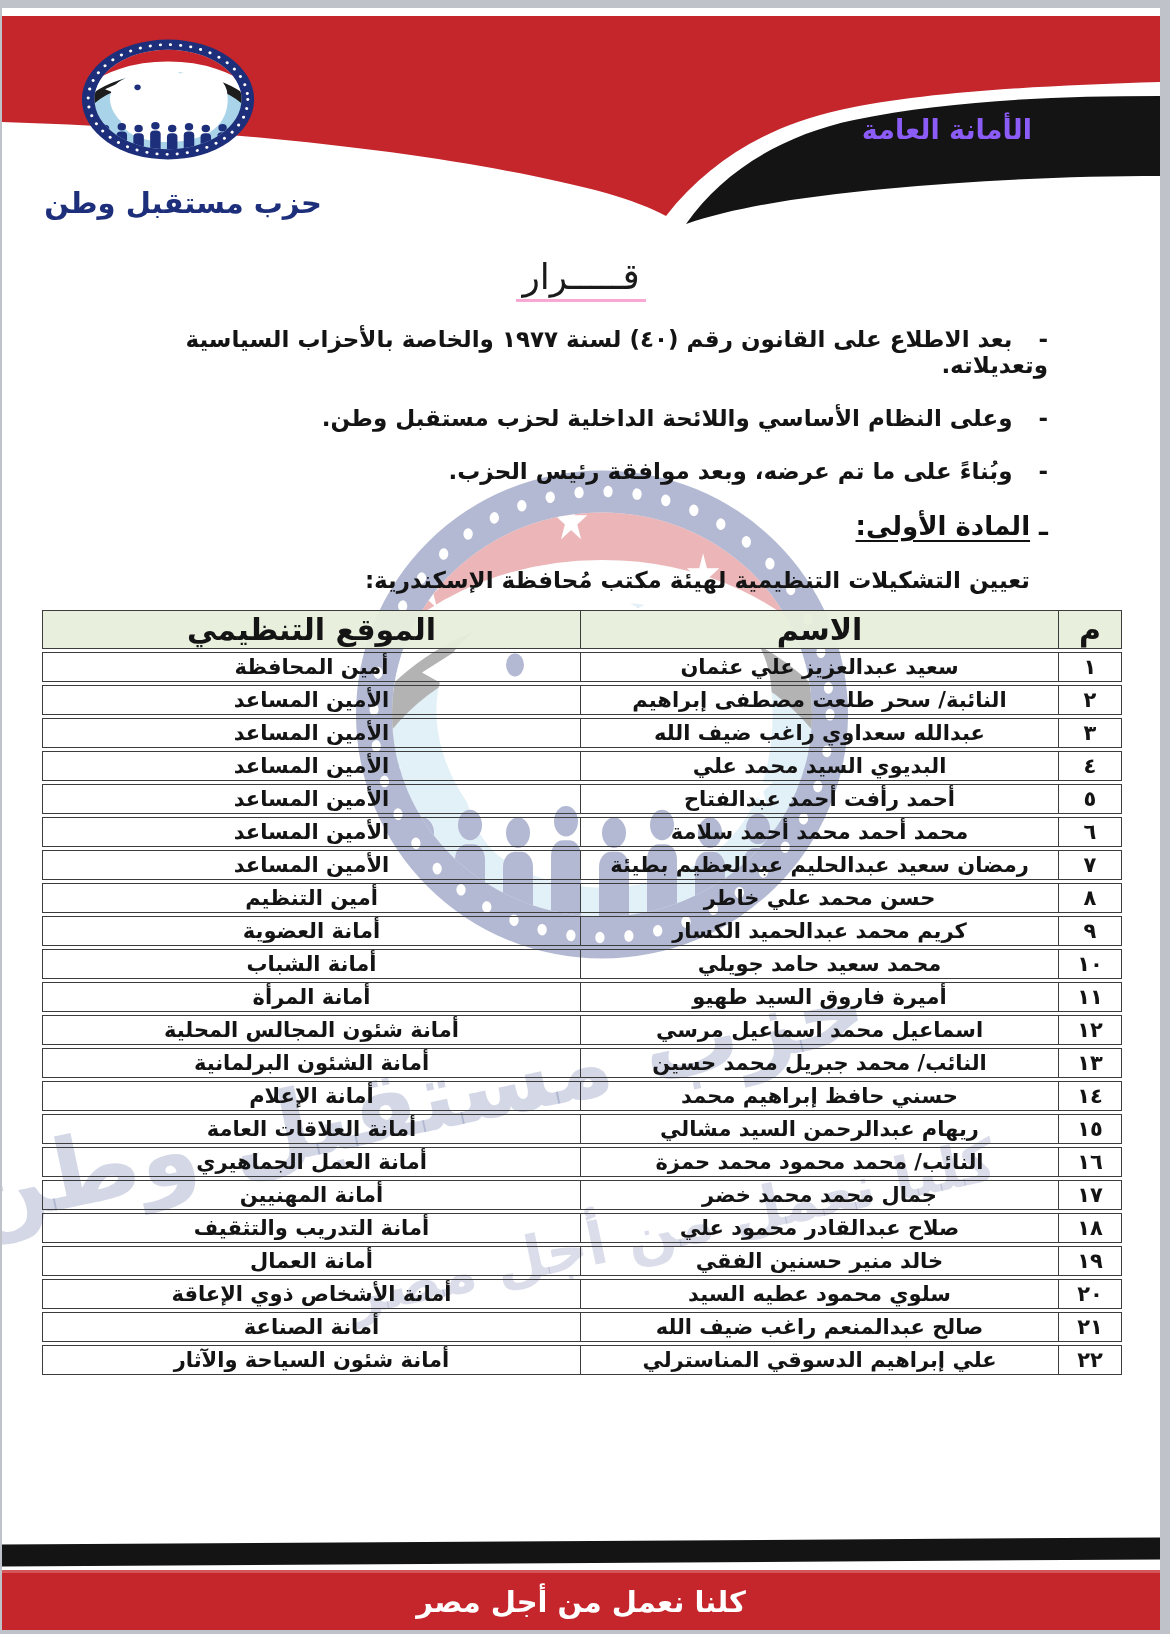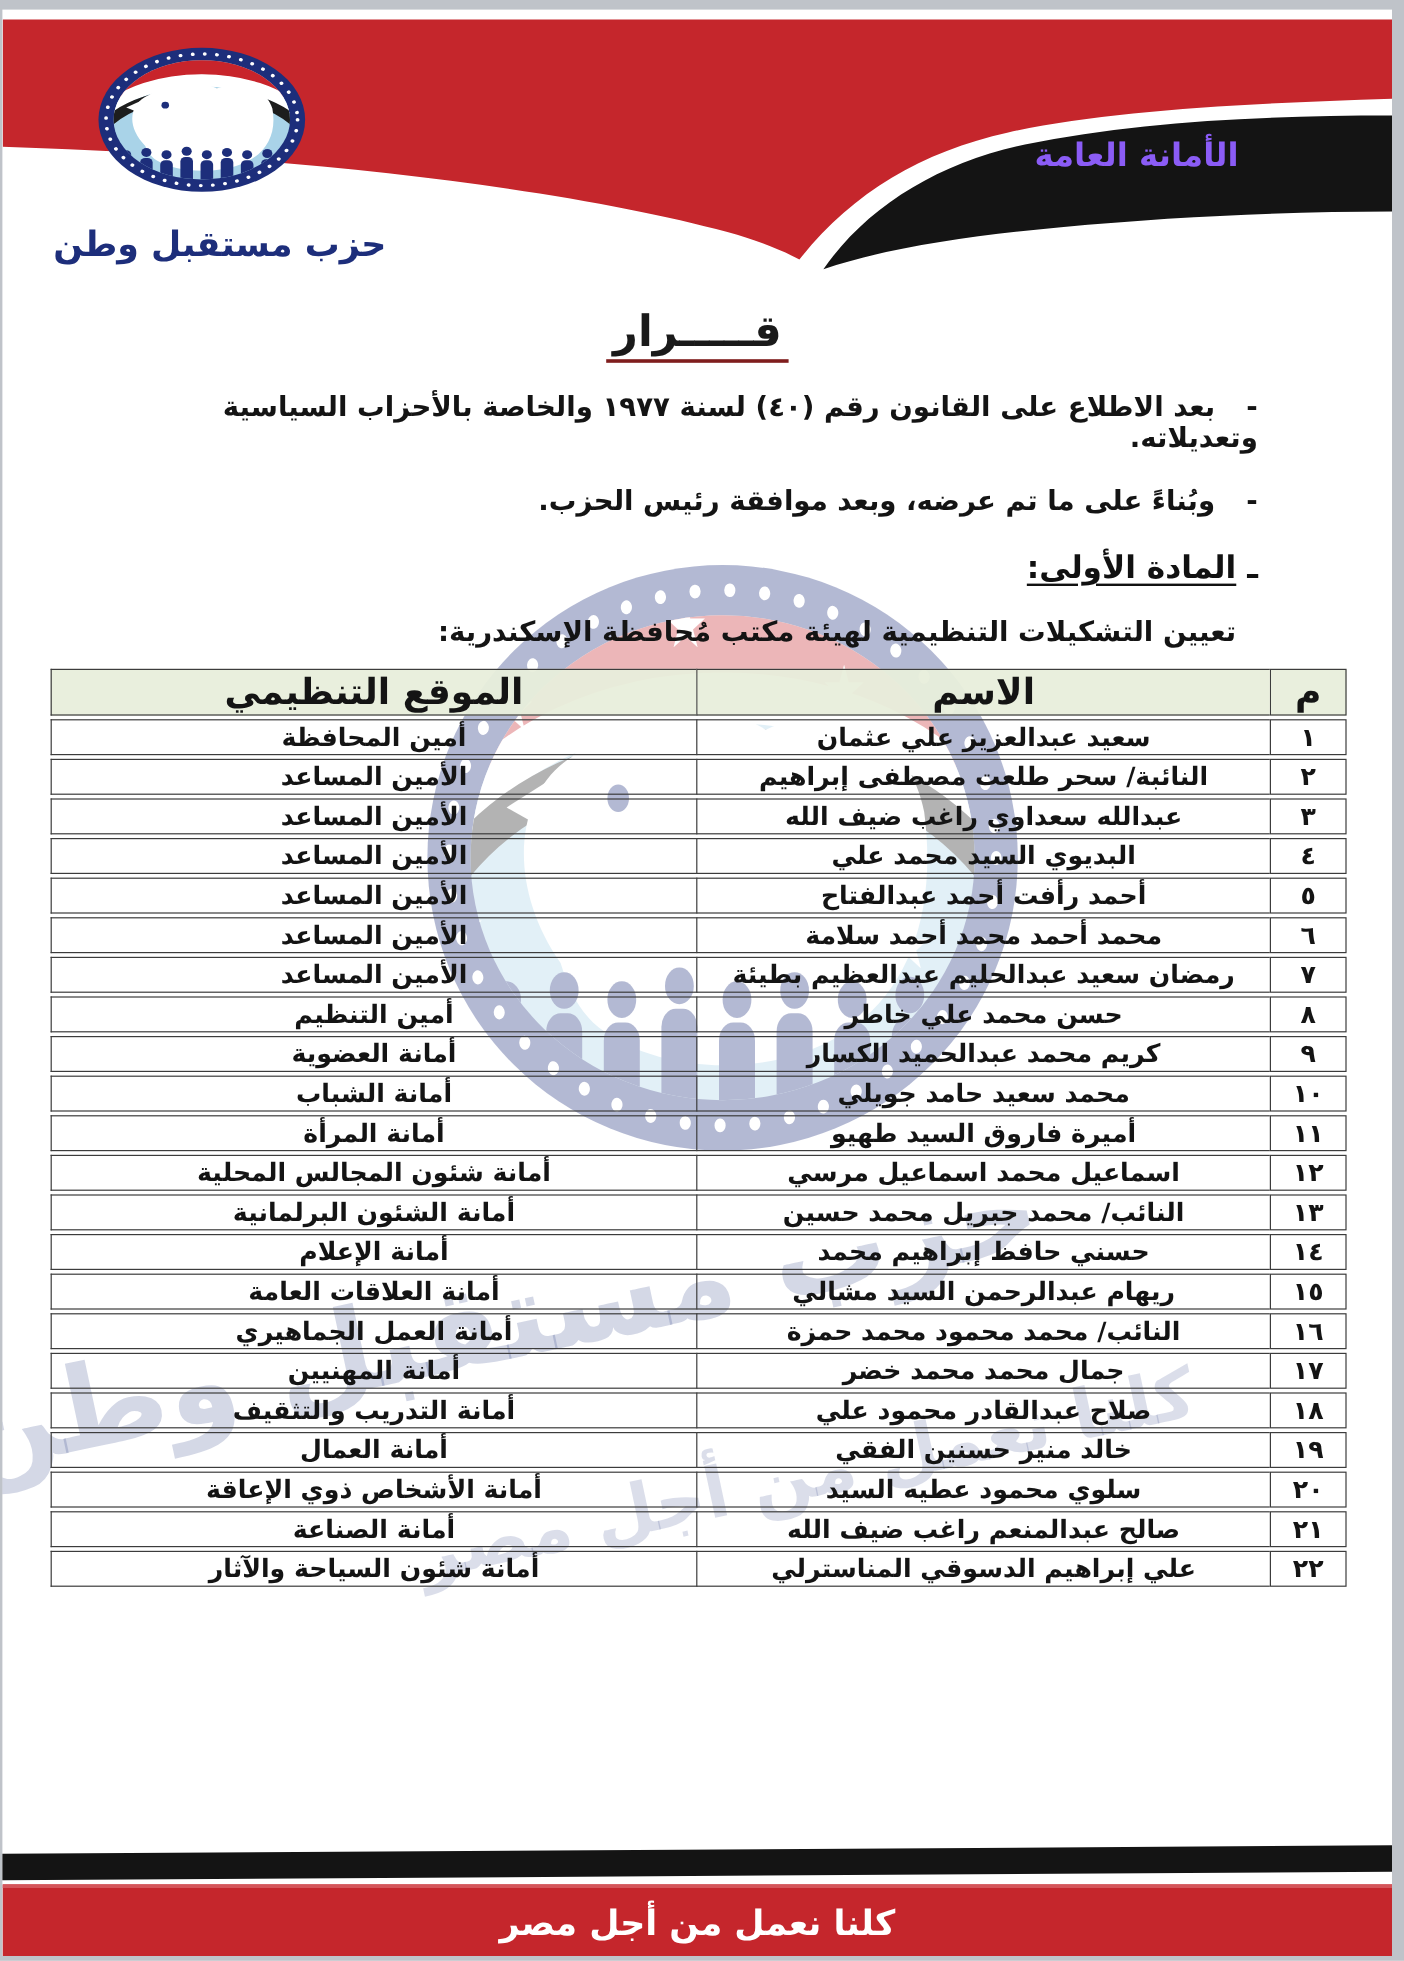--- a/index.html
+++ b/index.html
@@ -36,22 +36,22 @@
   .logo-wrap { position:absolute; top:24px; left:26px; width:300px; }
   .logo-wrap svg.logo { display:block; width:210px; height:150px; margin-right:55px; }
   .party-name {
     margin-top:4px; width:290px; text-align:center;
     color:#1d2e7b; font-size:29px; font-weight:bold;
   }
   
   .content { position:relative; z-index:2; }
   .doc-title { text-align:center; margin-top:10px; }
   .doc-title span {
-    display:inline-block; font-size:36px; font-weight:bold; color:#1a1a1a;
-    border-bottom:3px solid #7f1d1d; padding:0 6px 2px 6px;
+    display:inline-block; font-size:36px; font-weight:normal; color:#1a1a1a;
+    border-bottom:3px solid #f9a8d4; padding:0 6px 2px 6px;
   }
   .bullets { list-style:none; margin:24px 112px 0 70px; }
   .bullets li {
     font-size:23px; font-weight:bold; color:#141414;
     margin-bottom:27px; text-align:right;
   }
   .bullets li .dash { margin-left:18px; }
   .article-heading { margin:6px 112px 0 0; font-size:26px; font-weight:bold; color:#111;padding-left:46px; }
   .article-heading .u { text-decoration:underline; text-underline-offset:5px; }
   .subtitle { margin:26px 130px 0 0; font-size:23px; font-weight:bold; color:#141414; }
@@ -199,20 +199,24 @@
       <span>قـــــرار</span>
     </div>
 
     <ul class="bullets">
       <li>
         <span class="dash">-</span>
         <span>بعد الاطلاع على القانون رقم (٤٠) لسنة ١٩٧٧ والخاصة بالأحزاب السياسية وتعديلاته.</span>
       </li>
       <li>
         <span class="dash">-</span>
+        <span>وعلى النظام الأساسي واللائحة الداخلية لحزب مستقبل وطن.</span>
+      </li>
+      <li>
+        <span class="dash">-</span>
         <span>وبُناءً على ما تم عرضه، وبعد موافقة رئيس الحزب.</span>
       </li>
     </ul>
 
     <div class="article-heading">
       <span>ـ</span>
       <span class="u">المادة الأولى:</span>
     </div>
 
     <div class="subtitle">تعيين التشكيلات التنظيمية لهيئة مكتب مُحافظة الإسكندرية:</div>

